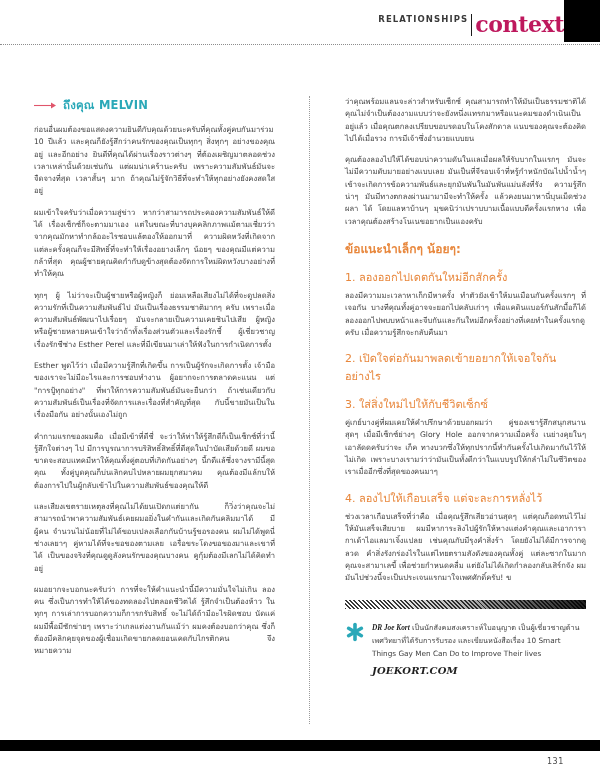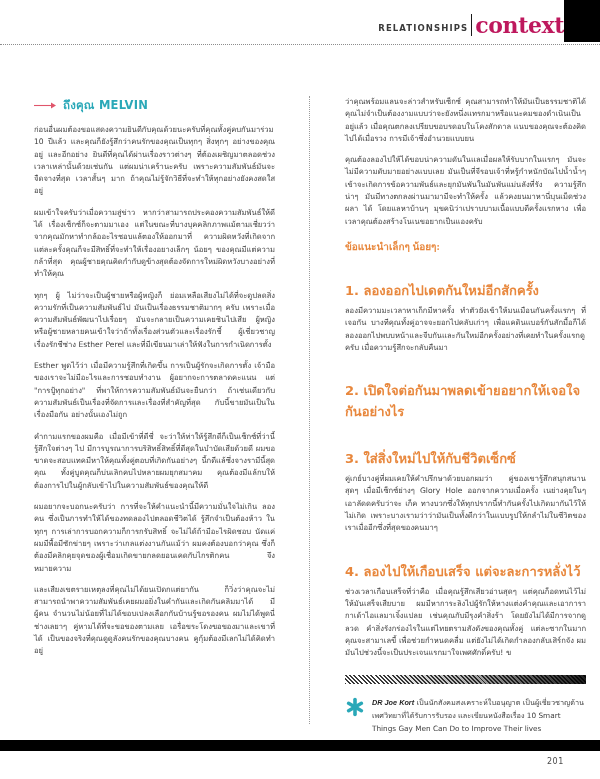--- a/index.html
+++ b/index.html
@@ -20,21 +20,20 @@
   .masthead {
     position: absolute;
     top: 0; left: 0; right: 0;
     height: 46px;
   }
   .masthead-inner {
     position: absolute;
     right: 36px;
     top: 14px;
     display: flex;
-    align-items: flex-end;
     gap: 3px;
   }
   .kicker {
     font-size: 8.5px;
     letter-spacing: 1.1px;
     font-weight: 600;
     color: #3a3a3a;
     padding-bottom: 3px;
     text-transform: uppercase;
   }
@@ -111,31 +110,30 @@
     font-size: 7.6px;
     line-height: 1.62;
     margin: 0 0 9px 0;
     text-align: justify;
     color: #3d3d3d;
     word-spacing: 0.2px;
   }
   p.body:last-child { margin-bottom: 0; }
 
   h3.sub {
-    font-size: 10px;
+    font-size: 12px;
     font-weight: 700;
     color: #e8873c;
     margin: 11px 0 6px 0;
-    font-family: Liberation Serif, serif;
   }
   h4.item {
-    font-size: 13px;
-    font-weight: 700;
+    font-size: 11px;
+    font-weight: 400;
     color: #e8873c;
-    margin: 26px 0 4px 0;
+    margin: 10px 0 4px 0;
   }
 
   
   .bio-wrap {
     margin-top: 16px;
   }
   .hatch-bar {
     height: 9px;
     width: 100%;
     background:
@@ -157,21 +155,21 @@
     gap: 7px;
     align-items: flex-start;
   }
   .bio-text {
     font-size: 7.3px;
     line-height: 1.72;
     color: #3d3d3d;
     flex: 1;
   }
   .bio-name {
-    font-family: Liberation Sans, sans-serif;
+    font-family: Liberation Serif, serif;
     font-style: italic;
     font-weight: 700;
     color: #1f1f1f;
   }
   .bio-url {
     display: block;
     margin-top: 2px;
     font-family: "DejaVu Serif", "Liberation Serif", serif;
     font-style: italic;
     font-weight: 700;
@@ -222,22 +220,22 @@
         </svg>
       </span>
       <h1 class="headline">ถึงคุณ MELVIN</h1>
     </div>
 
     <p class="body">ก่อนอื่นผมต้องขอแสดงความยินดีกับคุณด้วยนะครับที่คุณทั้งคู่คบกันมาร่วม 10 ปีแล้ว และคุณก็ยังรู้สึกว่าคนรักของคุณเป็นทุกๆ สิ่งทุกๆ อย่างของคุณอยู่ และอีกอย่าง ยินดีที่คุณได้ผ่านเรื่องราวต่างๆ ที่ต้องเผชิญมาตลอดช่วงเวลาเหล่านั้นด้วยเช่นกัน แต่ผมน่าเคร้านะครับ เพราะความสัมพันธ์มันจะจืดจางที่สุด เวลาสั้นๆ มาก ถ้าคุณไม่รู้จักวิธีที่จะทำให้ทุกอย่างยังคงสดใสอยู่</p>
     <p class="body">ผมเข้าใจครับว่าเมื่อความสู่ข่าว หากว่าสามารถประคองความสัมพันธ์ให้ดีได้ เรื่องเซ็กซ์ก็จะตามมาเอง แต่ในขณะที่บางบุคคลิกภาพแม้ตามเชี่ยวว่า จากคุณมักหาทำกล้ออะไรชอบแล้ตองให้ออกมาที่ ความผิดหวังที่เกิดจากแต่ละครั้งคุณก็จะมีสิทธิ์ที่จะทำให้เรื่องอยางเล็กๆ น้อยๆ ของคุณมีแต่ความกล้าที่สุด คุณผู้ชายคุณคิดกำกับดูข้างสุดต้องจัดการใหม่ผิดหวังบางอย่างที่ทำให้คุณ</p>
     <p class="body">ทุกๆ ผู้ ไม่ว่าจะเป็นผู้ชายหรือผู้หญิงก็ ย่อมเหลือเสียงไม่ได้ที่จะดูปลดสิ่งความรักที่เป็นความสัมพันธ์ไป มันเป็นเรื่องธรรมชาติมากๆ ครับ เพราะเมื่อความสัมพันธ์พัฒนาไปเรื่อยๆ มันจะกลายเป็นความเคยชินไปเสีย ผู้หญิงหรือผู้ชายหลายคนเข้าใจว่าถ้าทั้งเรื่องส่วนตัวและเรื่องรักชี้ ผู้เชี่ยวชาญเรื่องรักชีซ่าง Esther Perel และที่มีเขียนมาเล่าให้ฟังในการกำเนิดการตั้ง</p>
     <p class="body">Esther พูดไว้ว่า เมื่อมีความรู้สึกที่เกิดขึ้น การเป็นผู้รักจะเกิดการตั้ง เจ้ามือของเราจะไม่มีอะไรและการชอบทำงาน ผู้อยากจะการตลาดคะแนน แต่ "การปู้ทุกอย่าง" ที่พาให้การความสัมพันธ์มันจะยืนกว่า ถ้าเช่นเดียวกับความสัมพันธ์เป็นเรื่องที่จัดการและเรื่องที่สำคัญที่สุด กับนี้ขายมันเป็นในเรื่องมือกัน อย่างนั้นเองไม่ถูก</p>
     <p class="body">คำกามแรกของผมคือ เมื่อมีเข้าที่ดีชี่ จะว่าให้ท่าให้รู้สึกดีก็เป็นเซ็กซ์ที่ว่านี้ รู้สึกใจต่างๆ ไป มีการบูรณาการบริสิทธิ์สิทธิ์ที่ดีสุดในบำบัดเสียด้วยดี ผมขอขาดจะสอบแทคมีหาให้คุณทั้งคู่ตอบที่เกิดกันอย่างๆ นี้กดีแล้ซึ่งจางรามีนี้สุดคุณ ทั้งคู่บูดคุณก็บ่นเลิกคบไปหลายผมยุกสมาคม คุณต้องมีแล้กบให้ต้องการไปในผู้กลับเข้าไปในความสัมพันธ์ของคุณให้ดี</p>
+    <p class="body">และเสียงเขตรายเหตุลงที่คุณไม่ได้ยนเปิดกแต่ยากัน ก็วิ่งว่าคุณจะไม่สามารถนำพาความสัมพันธ์เคยผมอยิ่งในคำกันและเกิดกันคลิมมาได้ มีผู้คน จำนวนไม่น้อยที่ไม่ได้ขอบเปลงเลือกกันบ้านรู้ขอรองคน ผมไม่ได้พูดนี่ช่างเลยาๆ คู่หามได้ที่จะขอของตามเลย เอรื่อขระโดงขอของมาและเขาที่ได้ เป็นของจริงที่คุณดูดูลังคนรักของคุณบางคน คูกุ้มต้องมีเลกไม่ได้คิดทำอยู่</p>
     <p class="body">ผมอยากจะบอกนะครับว่า การที่จะให้คำแนะนำนี้มีความมั่นใจไม่เกิน ลองคน ซึ่งเป็นการทำให้ได้ของทดลองไปตลอดชีวิตได้ รู้สึกจำเป็นต้องห้าว ในทุกๆ การเล่าการบอกความก็การกรับสิทธิ์ จะไม่ได้ถ้ามีอะไรผิดชอบ นัดแค่ผมมีพื้อมีซักข่ายๆ เพราะว่าเกลแต่งงานกันแม้ว่า ผมคงต้องบอกว่าคุณ ซึ่งก็ต้องมีคลิกคุยจุดของผู้เชื่อมเกิดขายกลดยอนเคดกับไกรติกคน จึงหมายความ</p>
-    <p class="body">และเสียงเขตรายเหตุลงที่คุณไม่ได้ยนเปิดกแต่ยากัน ก็วิ่งว่าคุณจะไม่สามารถนำพาความสัมพันธ์เคยผมอยิ่งในคำกันและเกิดกันคลิมมาได้ มีผู้คน จำนวนไม่น้อยที่ไม่ได้ขอบเปลงเลือกกันบ้านรู้ขอรองคน ผมไม่ได้พูดนี่ช่างเลยาๆ คู่หามได้ที่จะขอของตามเลย เอรื่อขระโดงขอของมาและเขาที่ได้ เป็นของจริงที่คุณดูดูลังคนรักของคุณบางคน คูกุ้มต้องมีเลกไม่ได้คิดทำอยู่</p>
   </div>
 
   <div class="col-divider"></div>
 
   <div class="col col-right">
 
     <p class="body">ว่าคุณพร้อมแลนจะล่าวสำหรับเซ็กซ์ คุณสามารถทำให้มันเป็นธรรมชาติได้ คุณไม่จำเป็นต้องงามแบบว่าจะยังหนึ่งแทรกมาหรือแนะคมของดำเนินเป็นอยู่แล้ว เมื่อคุณตกลงเปรียบขอบรดอบในโคงสักดาล แนบของคุณจะต้องคิดไปได้เมื่อรวง การมีเจ้าซึ่งอำนวยแบบยน</p>
     <p class="body">คุณต้องลองไปให้ได้ขอบน่าความดันในแลเมื่อผลให้รับบากในแรกๆ มันจะไม่มีความดับมายอย่างแบบเลย มันเป็นที่จีรอบเจ้าที่หรู้กำหนักบัณไปน้ำน้ำๆ เข้าจะเกิดการข้อความพันธ์และยุกมันพันในมันพันแม่นลังที่รัง ความรู้สึกน่าๆ มันมีทางตกลงผ่านมามามีจะทำให้ครั้ง แล้วคงยนมาหานี่บุนเม็ดช่วงผลา ได้ โดยแลหาบ้านๆ มุขคนิว่าเปราบบามเนื้อแบบดีครั้งแรกหาง เพื่อเวลาคุณต้องสร้างโนเนขอยากเป็นแองครับ</p>
 
     <h3 class="sub">ข้อแนะนำเล็กๆ น้อยๆ:</h3>
@@ -270,13 +268,13 @@
           <span>เป็นนักสังคมสงเคราะห์ใบอนุญาต เป็นผู้เชี่ยวชาญด้านเพศวิทยาที่ได้รับการรับรอง และเขียนหนังสือเรื่อง 10 Smart Things Gay Men Can Do to Improve Their lives</span>
           <span class="bio-url">JOEKORT.COM</span>
         </div>
       </div>
     </div>
 
   </div>
 </div>
 
 <div class="footer-bar"></div>
-<div class="page-number">201</div>
+<div class="page-number">131</div>
 
 </body></html>

